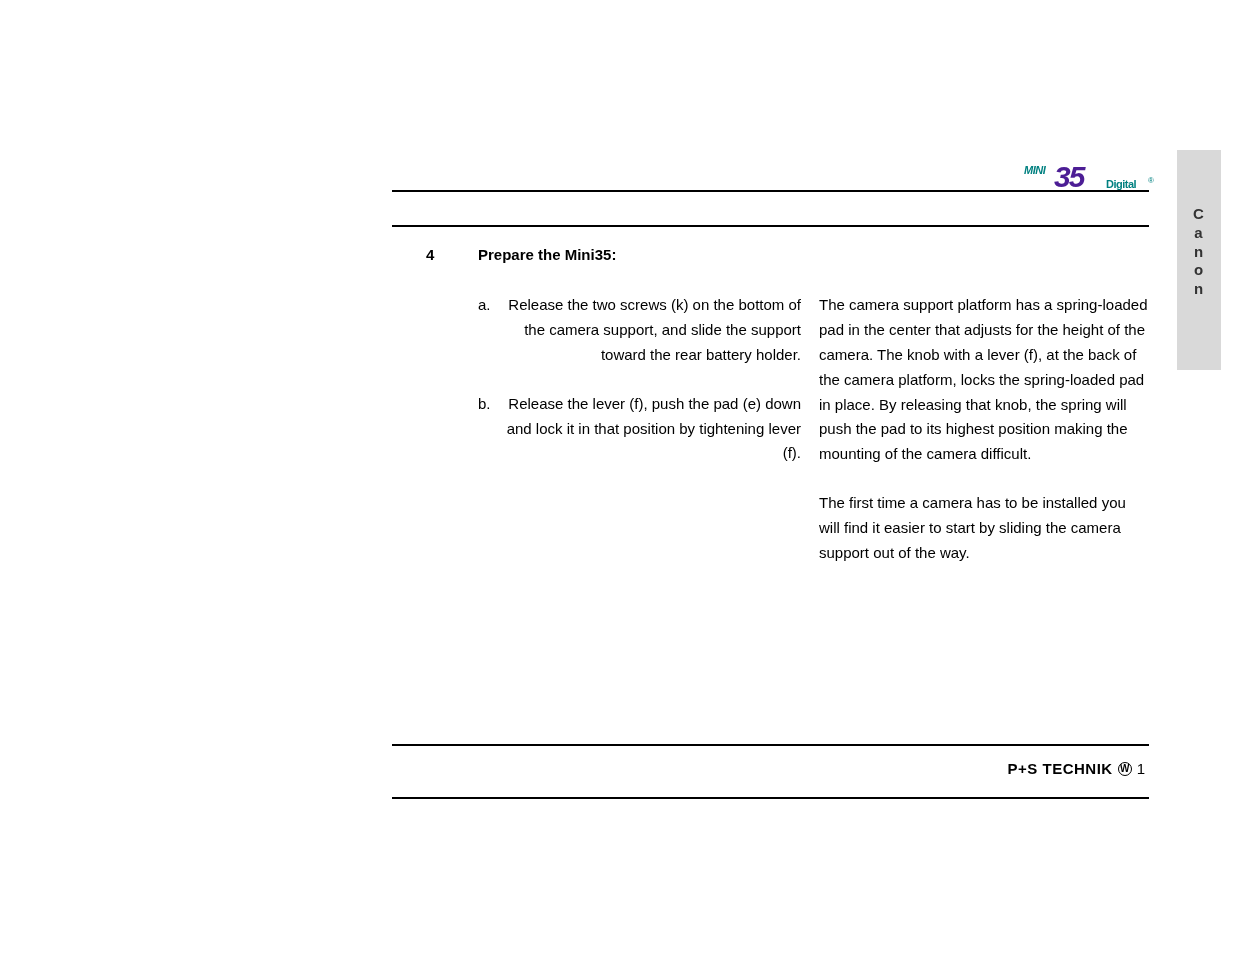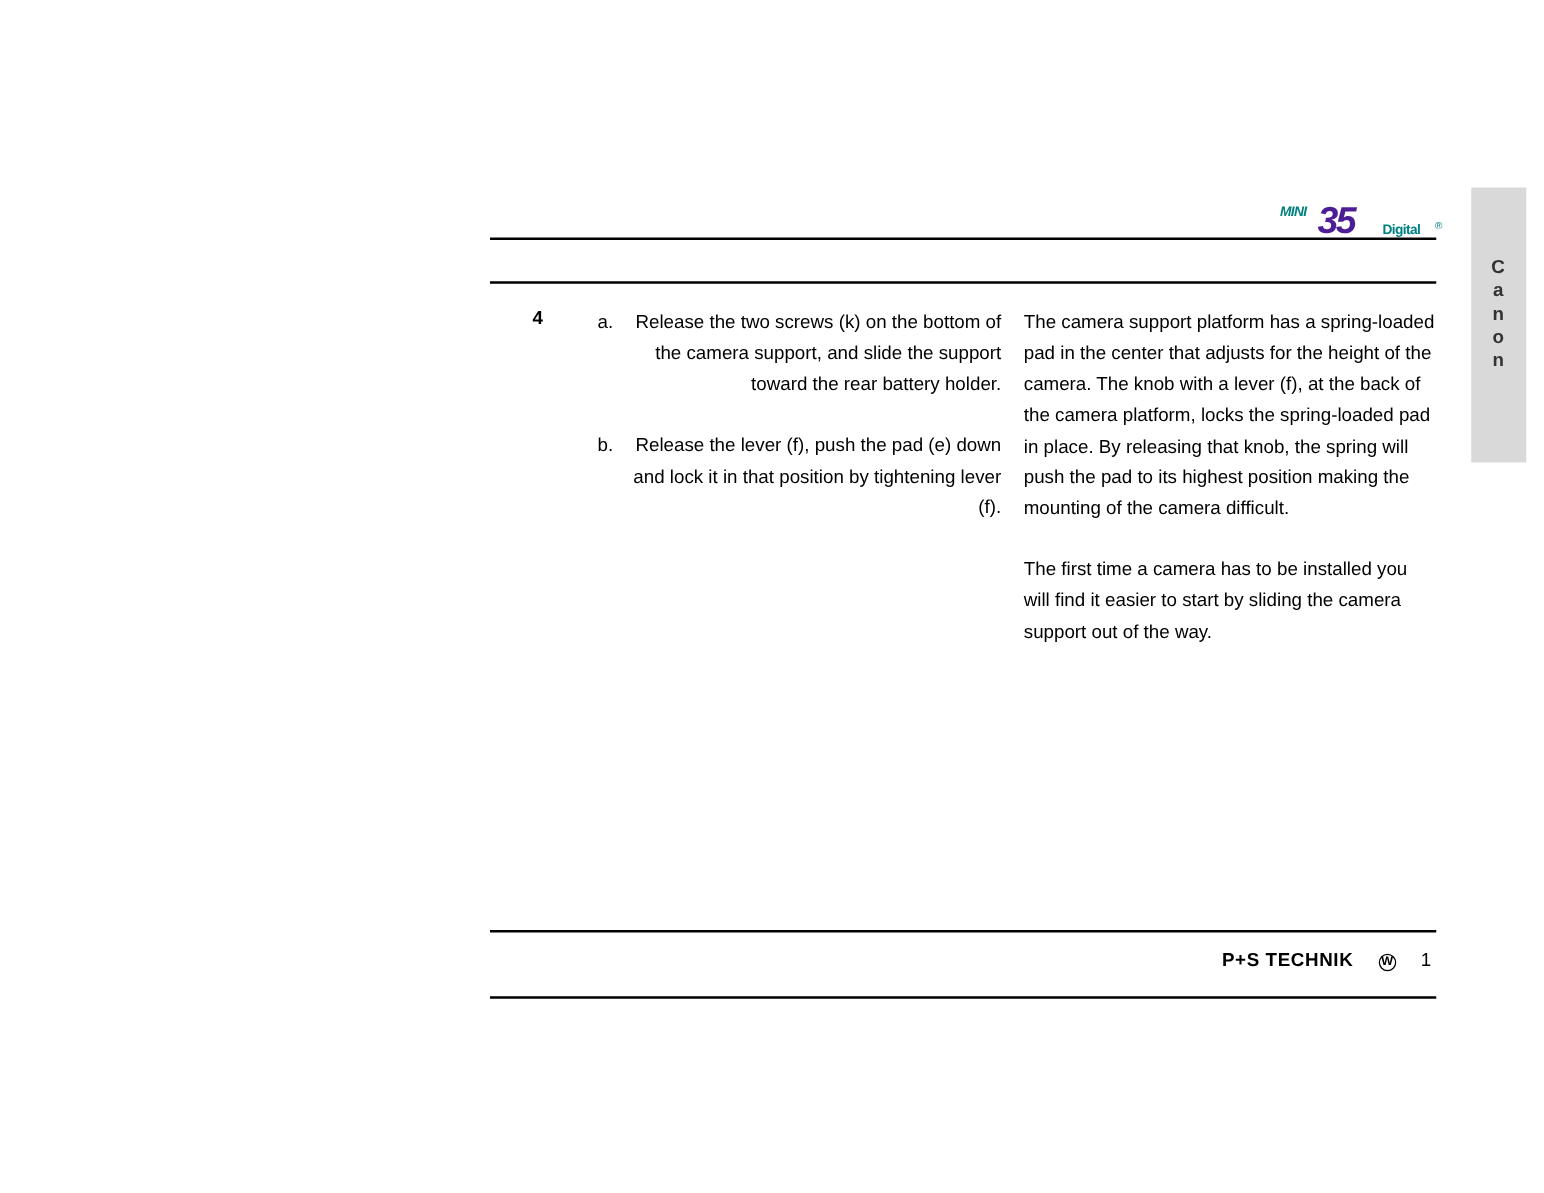--- a/index.html
+++ b/index.html
@@ -80,22 +80,22 @@
     .footer {
       position: absolute;
       left: 392px;
       top: 760px;
       width: 757px;
       text-align: right;
       font-size: 15px;
       padding-right: 4px;
       display: flex;
       justify-content: flex-end;
-      align-items: flex-end;
-      gap: 20px;
+      align-items: center;
+      gap: 5px;
     }
     .footer .brand { font-weight: 900; letter-spacing: 0.5px; font-size: 15px; font-family: Arial; }
     .footer .brand .plus { font-weight: 900; }
     .footer .circled { display: inline-block; border: 1.5px solid #000; border-radius: 50%; width: 14px; height: 14px; line-height: 11px; font-size: 10px; text-align: center; vertical-align: 2px; font-weight: 900; }
   </style>
 </head>
 <body>
 
 <div class="page">
 
@@ -114,20 +114,21 @@
     <span class="reg">®</span>
   </div>
 
   <hr class="hr hr-top">
   <hr class="hr hr-sub">
 
   <div class="body-grid">
     <div class="step-row">
       <div class="step-num">4</div>
       <div class="step-body">
+        <div class="step-title">Prepare the Mini35:</div>
         <div class="two-col">
           <div class="col-left">
             <p class="list-item">
               <span class="letter">a.</span>
               <span class="txt">Release the two screws (k) on the bottom of the camera support, and slide the support toward the rear battery holder.</span>
             </p>
             <p class="list-item">
               <span class="letter">b.</span>
               <span class="txt">Release the lever (f), push the pad (e) down and lock it in that position by tightening lever (f).</span>
             </p>

